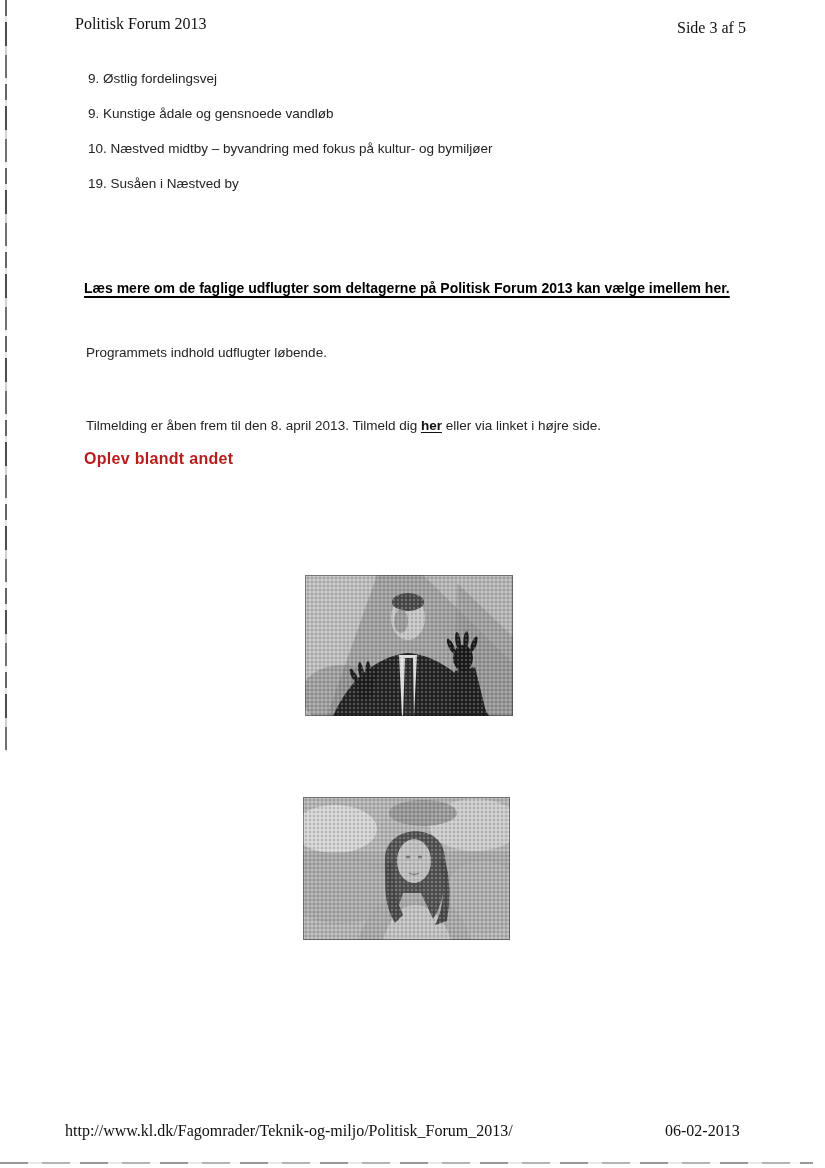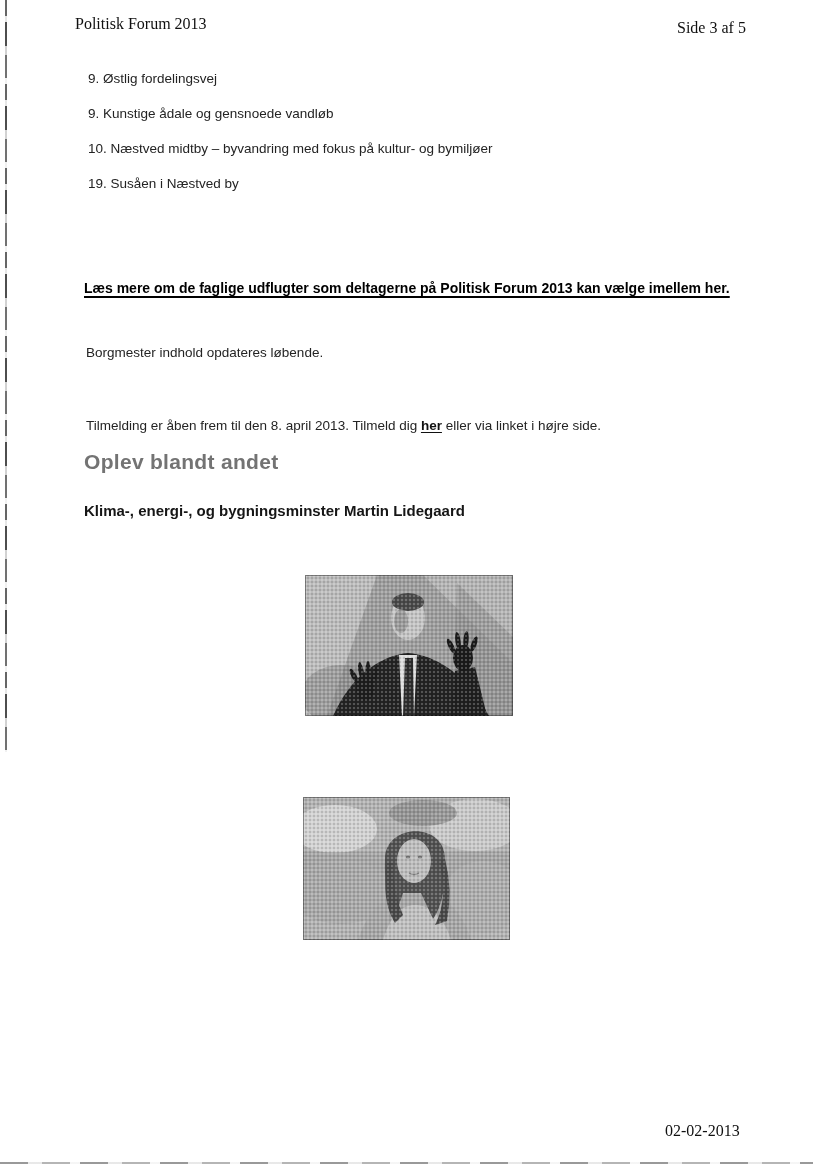--- a/index.html
+++ b/index.html
@@ -28,21 +28,21 @@
     text-underline-offset:3px;
     cursor:pointer;
     margin-top:36px;
   }
 
   .para{font-size:13.5px;color:#242424;}
   .para-program{left:86px;top:345px;}
   .para-tilmelding{left:86px;top:418px;}
   .inline-link{font-weight:bold;text-decoration:underline;text-underline-offset:2px;color:#111;cursor:pointer;text-align:center;}
 
-  .h1{left:84px;top:450px;font-size:21px;font-weight:bold;color:#737373;letter-spacing:.3px;}
+  .h1{left:84px;top:450px;font-size:16px;font-weight:bold;color:#b91c1c;letter-spacing:.3px;}
 
   .subhead{font-size:15px;font-weight:bold;color:#161616;}
   .sub-0{left:84px;top:502px;}
   .sub-1{left:82px;top:728px;}
   .sub-2{left:77px;top:989px;}
 
   .photo{position:absolute;line-height:0;}
   .photo-0{left:305px;top:575px;width:208px;height:141px;}
   .photo-1{left:303px;top:797px;width:207px;height:143px;}
 
@@ -76,27 +76,26 @@
   <div class="abs serif header-title">Politisk Forum 2013</div>
   <div class="abs serif header-page">Side 3 af 5</div>
 
   <div class="abs list-item li-0">9. Østlig fordelingsvej</div>
   <div class="abs list-item li-1">9. Kunstige ådale og gensnoede vandløb</div>
   <div class="abs list-item li-2">10. Næstved midtby – byvandring med fokus på kultur- og bymiljøer</div>
   <div class="abs list-item li-3">19. Susåen i Næstved by</div>
 
   <div class="abs link-line">Læs mere om de faglige udflugter som deltagerne på Politisk Forum 2013 kan vælge imellem her.</div>
 
-  <div class="abs para para-program">Borgmester indhold opdateres løbende.</div>
+  <div class="abs para para-program">Programmets indhold udflugter løbende.</div>
 
   <div class="abs para para-tilmelding"><span>Tilmelding er åben frem til den 8. april 2013. Tilmeld dig </span><span class="inline-link">her</span><span> eller via linket i højre side.</span></div>
 
   <div class="abs h1">Oplev blandt andet</div>
 
-  <div class="abs subhead sub-0">Klima-, energi-, og bygningsminster Martin Lidegaard</div>
   <div class="photo photo-0">
     <svg viewBox="0 0 208 141" width="208" height="141" xmlns="http://www.w3.org/2000/svg">
       <defs>
         <pattern id="d1" width="4" height="4" patternUnits="userSpaceOnUse">
           <rect width="2" height="2" fill="rgba(255,255,255,0.22)"></rect>
           <rect x="2" y="2" width="2" height="2" fill="rgba(0,0,0,0.12)"></rect>
         </pattern>
       </defs>
       <rect width="208" height="141" fill="#9e9e9e"></rect>
       <polygon points="0,0 72,0 22,141 0,141" fill="#bcbcbc"></polygon>
@@ -156,15 +155,16 @@
       <ellipse cx="111" cy="64" rx="17" ry="22" fill="#bdbdbd"></ellipse>
       <ellipse cx="105" cy="60" rx="2" ry="1.6" fill="#6c6c6c"></ellipse>
       <ellipse cx="117" cy="60" rx="2" ry="1.6" fill="#6c6c6c"></ellipse>
       <path d="M106,76 Q111,79 116,76" stroke="#7a7a7a" stroke-width="1.4" fill="none"></path>
       <rect width="207" height="143" fill="url(#d2)"></rect>
       <rect x="0.5" y="0.5" width="206" height="142" fill="none" stroke="rgba(0,0,0,0.4)"></rect>
     </svg>
   </div>
 
 
-  <div class="abs serif footer-date">02-02-2013</div>
+  <div class="abs serif footer-url">http://www.kl.dk/Fagomrader/Teknik-og-miljo/Politisk_Forum_2013/</div>
+  <div class="abs serif footer-date">06-02-2013</div>
 
 </div>
 
 </body></html>

